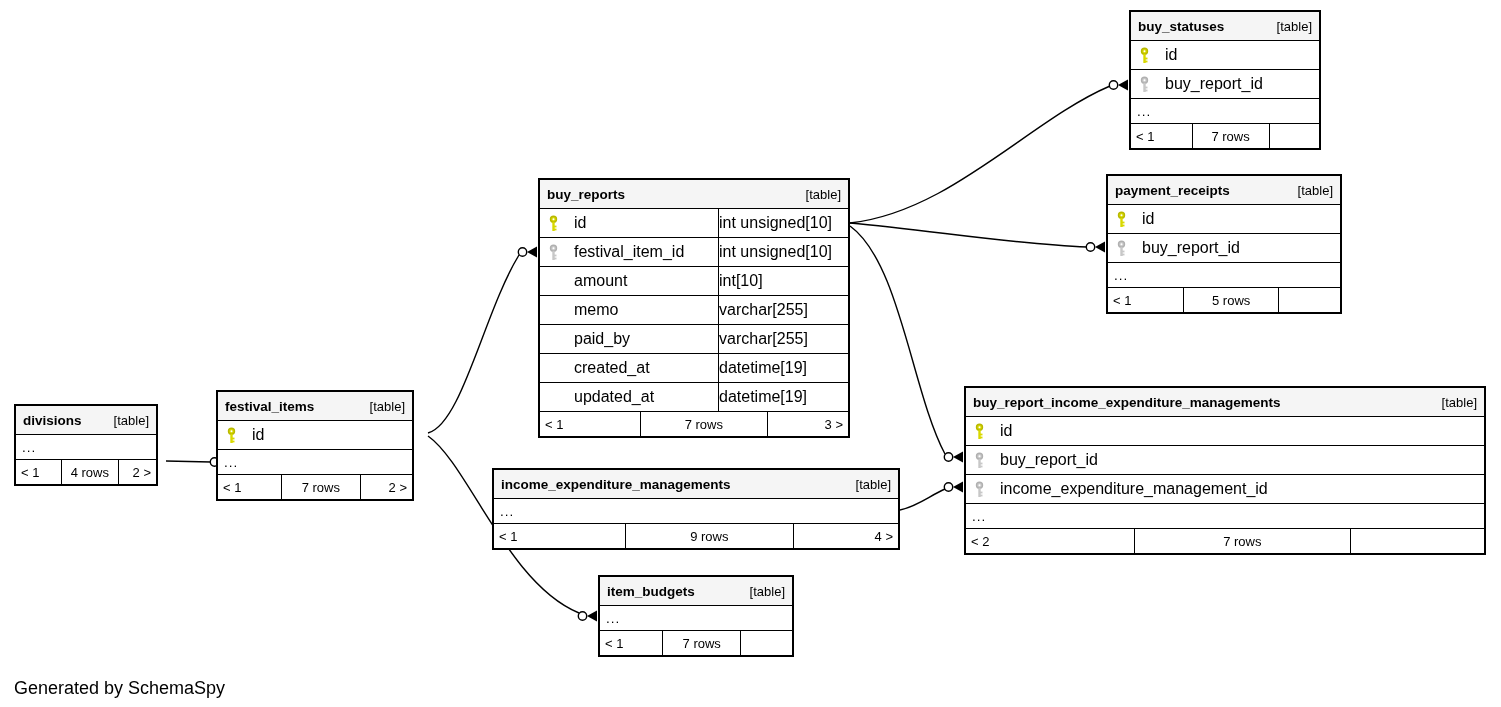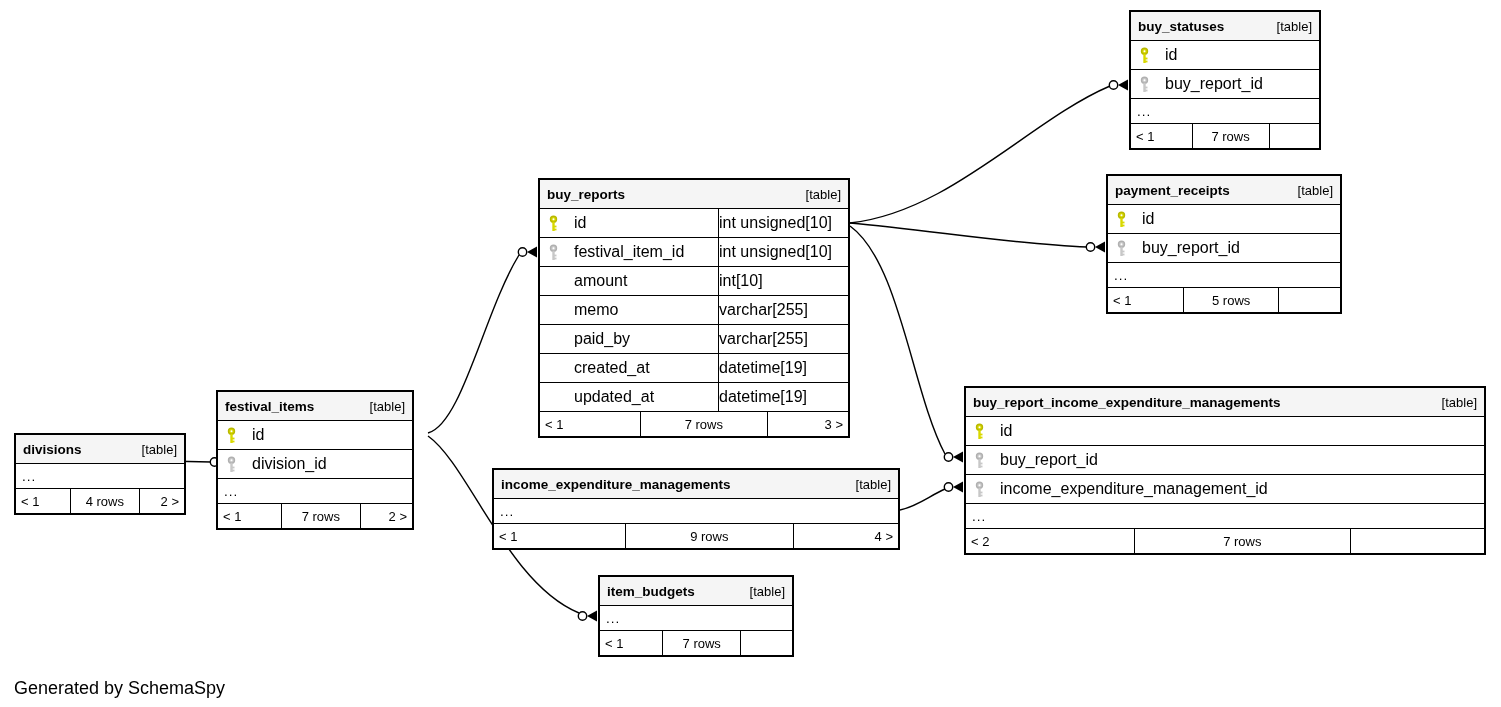--- a/index.html
+++ b/index.html
@@ -208,40 +208,28 @@
             <svg width="11" height="17" viewBox="0 0 11 17">
     <circle cx="5.5" cy="4.2" r="3" fill="#d8d800" stroke="#b8b800" stroke-width="1.4"></circle>
     <circle cx="5.5" cy="4.2" r="1" fill="#fff"></circle>
     <line x1="5.5" y1="7" x2="5.5" y2="16" stroke="#d8d800" stroke-width="2.4"></line>
     <line x1="5.5" y1="11.5" x2="8.5" y2="11.5" stroke="#d8d800" stroke-width="1.8"></line>
     <line x1="5.5" y1="14.5" x2="8.5" y2="14.5" stroke="#d8d800" stroke-width="1.8"></line>
   </svg>
           </span>
           <span class="colname">id</span>
         </div>
-        <div class="t-row">
-          <span class="keycell">
-            <svg width="11" height="17" viewBox="0 0 11 17">
-    <circle cx="5.5" cy="4.2" r="3" fill="#c8c8c8" stroke="#b0b0b0" stroke-width="1.4"></circle>
-    <circle cx="5.5" cy="4.2" r="1" fill="#fff"></circle>
-    <line x1="5.5" y1="7" x2="5.5" y2="16" stroke="#c8c8c8" stroke-width="2.4"></line>
-    <line x1="5.5" y1="11.5" x2="8.5" y2="11.5" stroke="#c8c8c8" stroke-width="1.8"></line>
-    <line x1="5.5" y1="14.5" x2="8.5" y2="14.5" stroke="#c8c8c8" stroke-width="1.8"></line>
-  </svg>
-          </span>
-          <span class="colname">division_id</span>
-        </div>
         <div class="t-dots">...</div>
         <div class="t-footer">
           <span class="f-cell f-left">&lt; 1</span>
           <span class="f-cell f-mid">7 rows</span>
           <span class="f-cell f-right">2 &gt;</span>
         </div>
       </div>
-      <div class="tbl" style="left: 14px; top: 433px; width: 172px;">
+      <div class="tbl" style="left: 14px; top: 404px; width: 144px;">
         <div class="t-header">
           <span class="t-name">divisions</span>
           <span class="t-tag">[table]</span>
         </div>
         <div class="t-dots">...</div>
         <div class="t-footer">
           <span class="f-cell f-left">&lt; 1</span>
           <span class="f-cell f-mid">4 rows</span>
           <span class="f-cell f-right">2 &gt;</span>
         </div>

